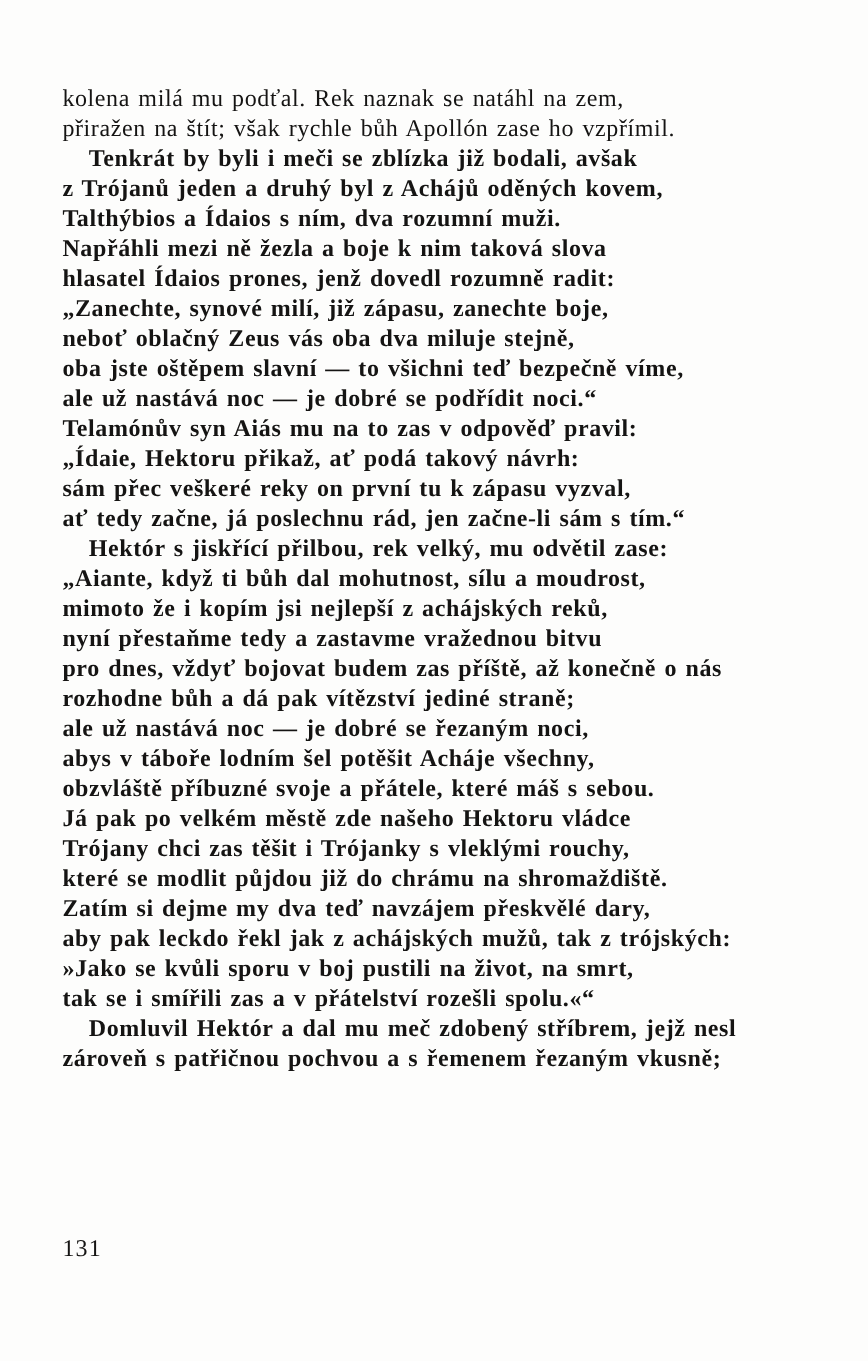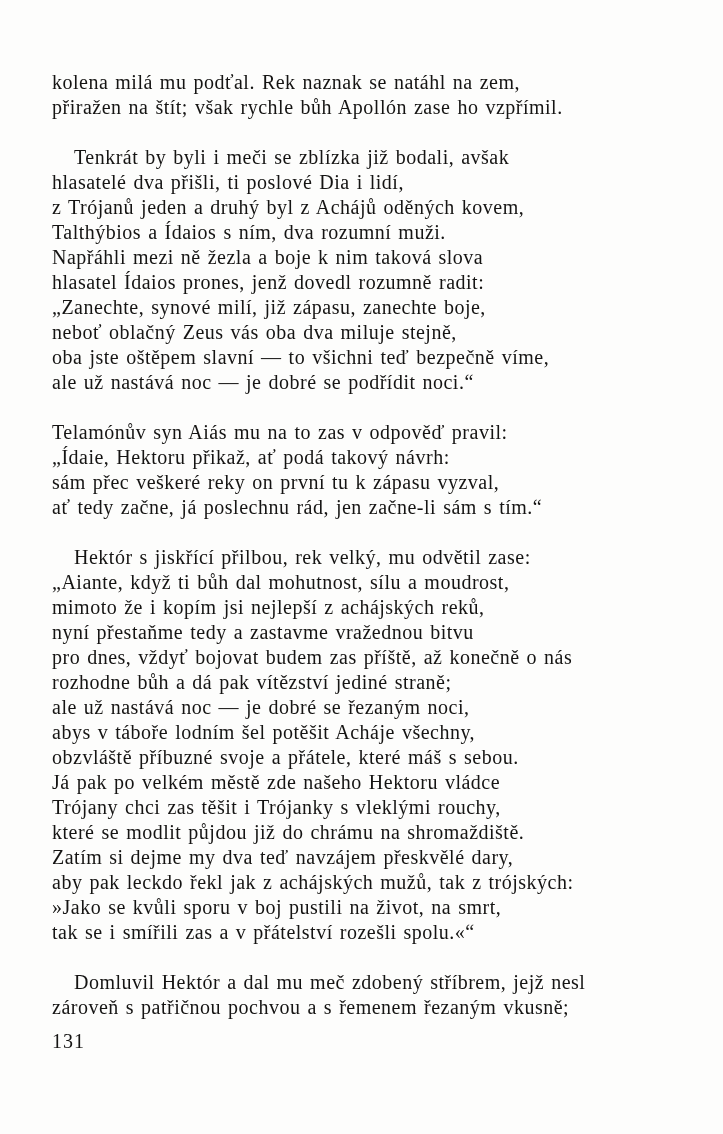--- a/index.html
+++ b/index.html
@@ -27,21 +27,21 @@
     position: absolute;
     left: 52px;
     top: 70px;
     width: 625px;
   }
   .para {
     margin: 0 0 0 0;
     padding: 0;
   }
   .para + .para {
-    margin-top: 25px;
+    font-weight: bold;
   }
   .line {
     display: block;
     font-size: 20px;
     line-height: 25px;
     letter-spacing: 0.5px;
     word-spacing: 1.5px;
     white-space: nowrap;
   }
   .para.indent .line:first-child {
@@ -63,21 +63,20 @@
 <div class="page">
   <div class="text-block">
 
     <p class="para">
       <span class="line">kolena milá mu podťal. Rek naznak se natáhl na zem,</span>
       <span class="line">přiražen na štít; však rychle bůh Apollón zase ho vzpřímil.</span>
     </p>
 
     <p class="para indent">
       <span class="line">Tenkrát by byli i meči se zblízka již bodali, avšak</span>
-      <span class="line">hlasatelé dva přišli, ti poslové Dia i lidí,</span>
       <span class="line">z Trójanů jeden a druhý byl z Achájů oděných kovem,</span>
       <span class="line">Talthýbios a Ídaios s ním, dva rozumní muži.</span>
       <span class="line">Napřáhli mezi ně žezla a boje k nim taková slova</span>
       <span class="line">hlasatel Ídaios prones, jenž dovedl rozumně radit:</span>
       <span class="line">„Zanechte, synové milí, již zápasu, zanechte boje,</span>
       <span class="line">neboť oblačný Zeus vás oba dva miluje stejně,</span>
       <span class="line">oba jste oštěpem slavní — to všichni teď bezpečně víme,</span>
       <span class="line">ale už nastává noc — je dobré se podřídit noci.“</span>
     </p>
 

